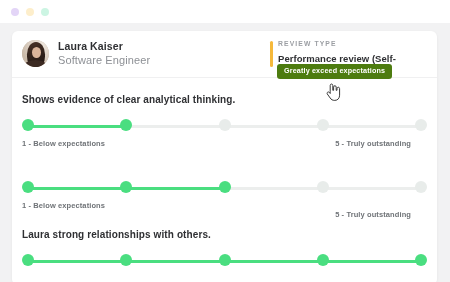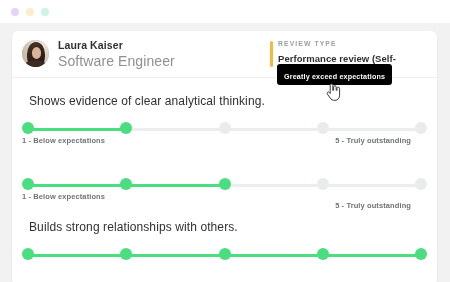--- a/index.html
+++ b/index.html
@@ -133,21 +133,21 @@
   }
   .person-text { line-height: 1; }
   .person-name {
     font-size: 10.5px;
     font-weight: 700;
     color: #2f3033;
     letter-spacing: 0.1px;
     margin-bottom: 3px;
   }
   .person-role {
-    font-size: 14px;
+    font-size: 11px;
     font-weight: 400;
     color: #8d9095;
     letter-spacing: 0.1px;
   }
 
   .review-type {
     position: absolute;
     left: 258px;
     top: 9px;
     padding-left: 8px;
@@ -180,25 +180,24 @@
   
   .questions {
     position: relative;
     padding: 0 10px;
   }
   .question {
     position: relative;
     padding-top: 16px;
   }
   .q-text {
-    font-size: 12px;
-    font-weight: 400;
+    font-size: 10px;
+    font-weight: 700;
     color: #2f3033;
     letter-spacing: 0.1px;
-    margin-left: 7px;
   }
 
   .slider {
     position: relative;
     height: 14px;
     margin-top: 14px;
   }
   .track {
     position: absolute;
     left: 6px;
@@ -230,44 +229,45 @@
     height: 12px;
     margin-left: -6px;
     border-radius: 50%;
     background: #e8ecea;
   }
   .knob.on { background: #4ade80; }
 
   .scale-row {
     position: relative;
     height: 12px;
+    margin-top: 6px;
   }
   .scale-min, .scale-max {
     position: absolute;
     top: 0;
     font-size: 7.5px;
     font-weight: 600;
     color: #6f7377;
     letter-spacing: 0.1px;
   }
   .scale-min { left: 0; }
   .scale-max { right: 16px; }
   .q2 .scale-max { top: 9px; }
 
   
   .tooltip {
     position: absolute;
     left: 255px;
     top: -14px;
-    background: #000000;
+    background: #4d7c0f;
     color: #ffffff;
     font-size: 7.2px;
     font-weight: 600;
     letter-spacing: 0.15px;
-    padding: 8px 7px 4px 7px;
+    padding: 2px 7px 4px 7px;
     border-radius: 3px;
     white-space: nowrap;
   }
 
   
   .cursor {
     position: absolute;
     left: 303px;
     top: 4px;
     width: 16px;
@@ -358,21 +358,21 @@
             </div>
           </div>
 
           <div class="scale-row">
             <div class="scale-min">1 - Below expectations</div>
             <div class="scale-max">5 - Truly outstanding</div>
           </div>
         </div>
 
         <div class="question q3">
-          <div class="q-text">Builds strong relationships with others.</div>
+          <div class="q-text">Laura strong relationships with others.</div>
 
           <div class="slider">
             <div class="track"></div>
             <div class="track-fill" style="width: 393px;"></div>
             <div class="knobs">
               <div class="knob on" style="left: 6px;"></div>
               <div class="knob on" style="left: 104.25px;"></div>
               <div class="knob on" style="left: 202.5px;"></div>
               <div class="knob on" style="left: 300.75px;"></div>
               <div class="knob on" style="left: 399px;"></div>

